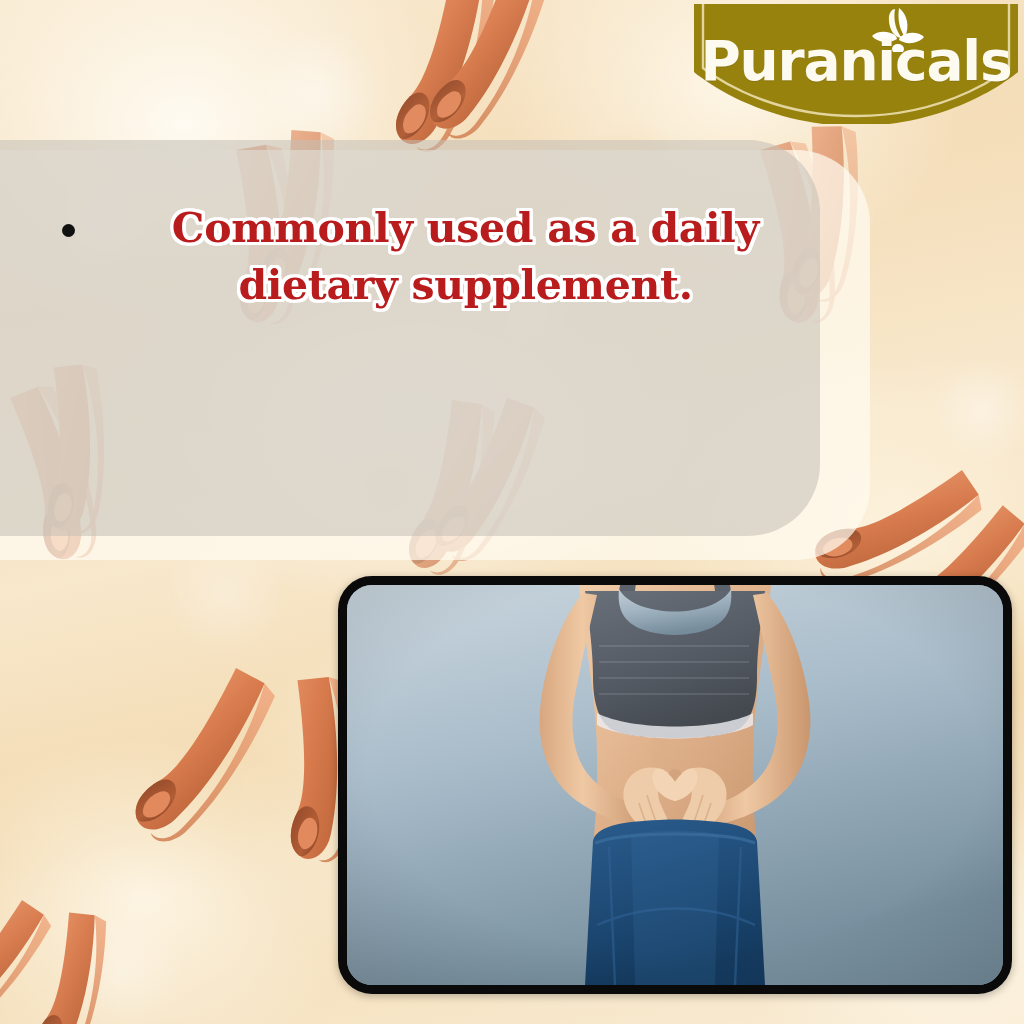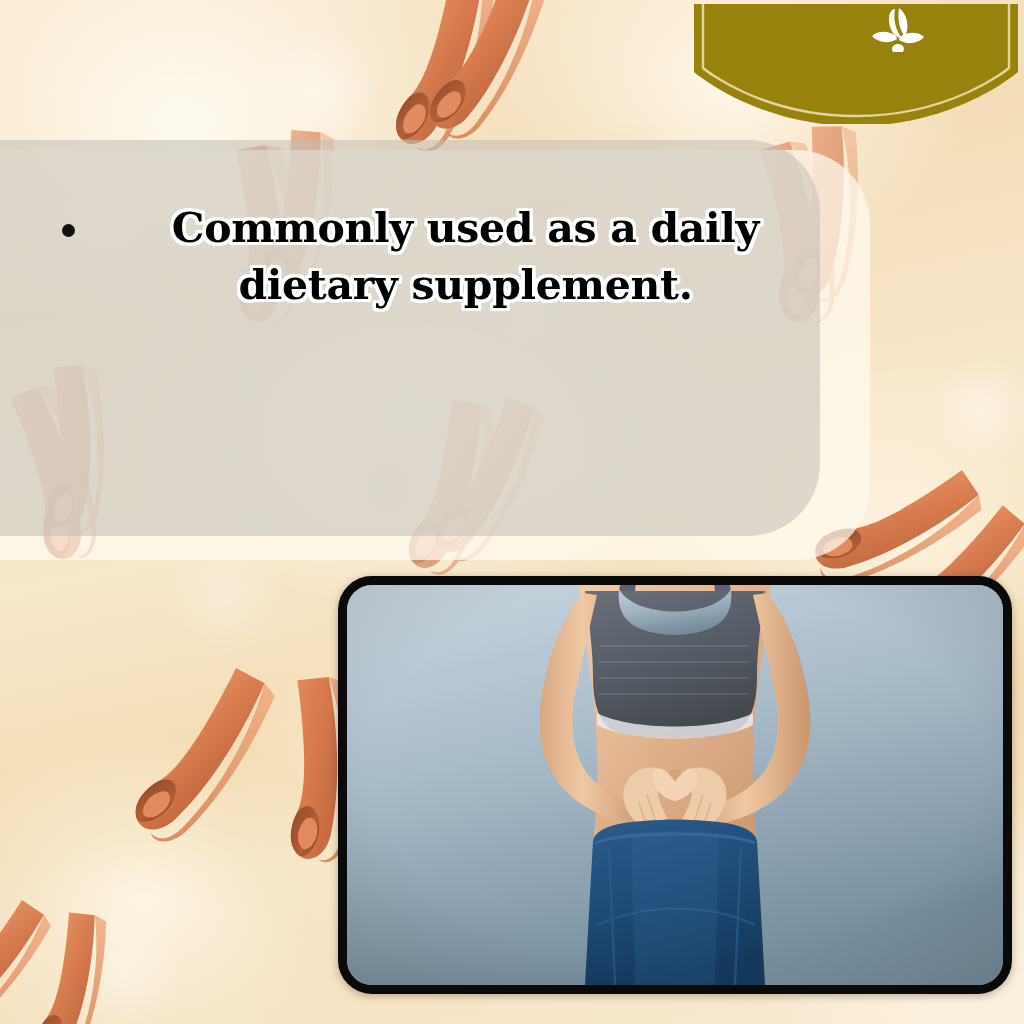--- a/index.html
+++ b/index.html
@@ -104,21 +104,21 @@
     background:#111;
     margin:24px 58px 0 18px;
   }
   .bullet-text {
     flex:1 1 auto;
     text-align:center;
     font-family:"DejaVu Serif", serif;
     font-weight:bold;
     font-size:41px;
     line-height:1.38;
-    color:#000000;
+    color:#b91c1c;
     letter-spacing:-.3px;
     padding-right:22px;
     -webkit-text-stroke:0px;
     text-shadow:
       -2.6px -2.6px 0 #fff,  2.6px -2.6px 0 #fff,
       -2.6px  2.6px 0 #fff,  2.6px  2.6px 0 #fff,
       -3.2px 0 0 #fff, 3.2px 0 0 #fff,
        0 -3.2px 0 #fff, 0 3.2px 0 #fff,
       -2.0px -3.2px 0 #fff, 2.0px -3.2px 0 #fff,
       -2.0px  3.2px 0 #fff, 2.0px  3.2px 0 #fff,
@@ -235,20 +235,21 @@
     </svg>
 
     <svg style="position:absolute;left:172px;top:2px;width:60px;height:46px;" viewBox="0 0 60 46">
       <path d="M33,2 C41,8 44,20 39,31 C35,26 31,16 33,2 Z" fill="#FFFFFF"></path>
       <path d="M29,3 C27,14 30,25 36,32 C28,32 22,22 23,10 C24,6 26,3 29,3 Z" fill="#FDFAF0"></path>
       <path d="M30,30 C22,24 11,25 6,30 C12,37 24,38 31,33 Z" fill="#FFFFFF"></path>
       <path d="M34,31 C42,25 53,26 58,31 C52,38 40,39 33,34 Z" fill="#FFFFFF"></path>
       <ellipse cx="32" cy="43" rx="6" ry="5" fill="#FFFFFF"></ellipse>
     </svg>
 
+    <div class="badge-text">Puranicals</div>
   </div>
 
   <div id="card-back"></div>
   <div id="card-front"></div>
 
   <div id="bullet-list">
 
     <div class="bullet-row">
       <span class="bullet-dot"></span>
       <span class="bullet-text">Commonly used as a daily dietary supplement.</span>

